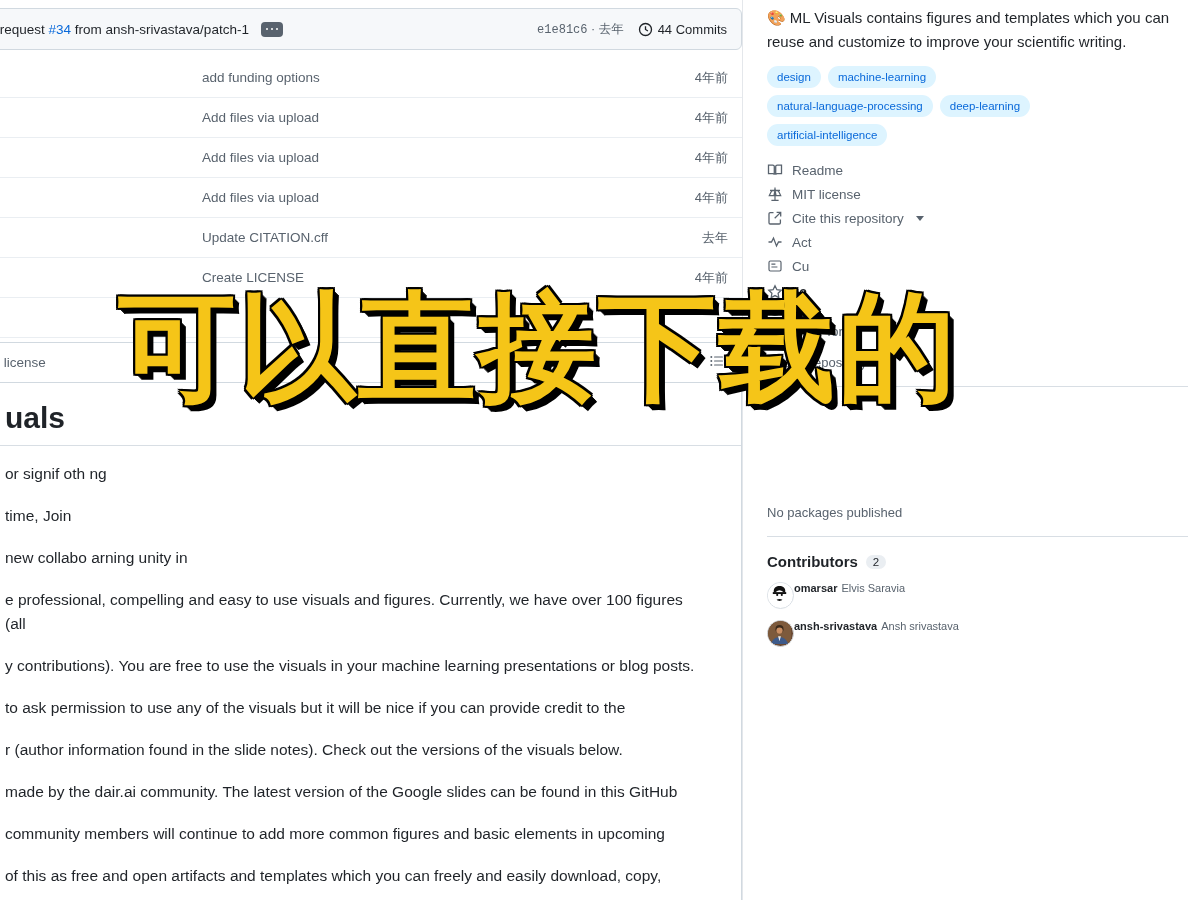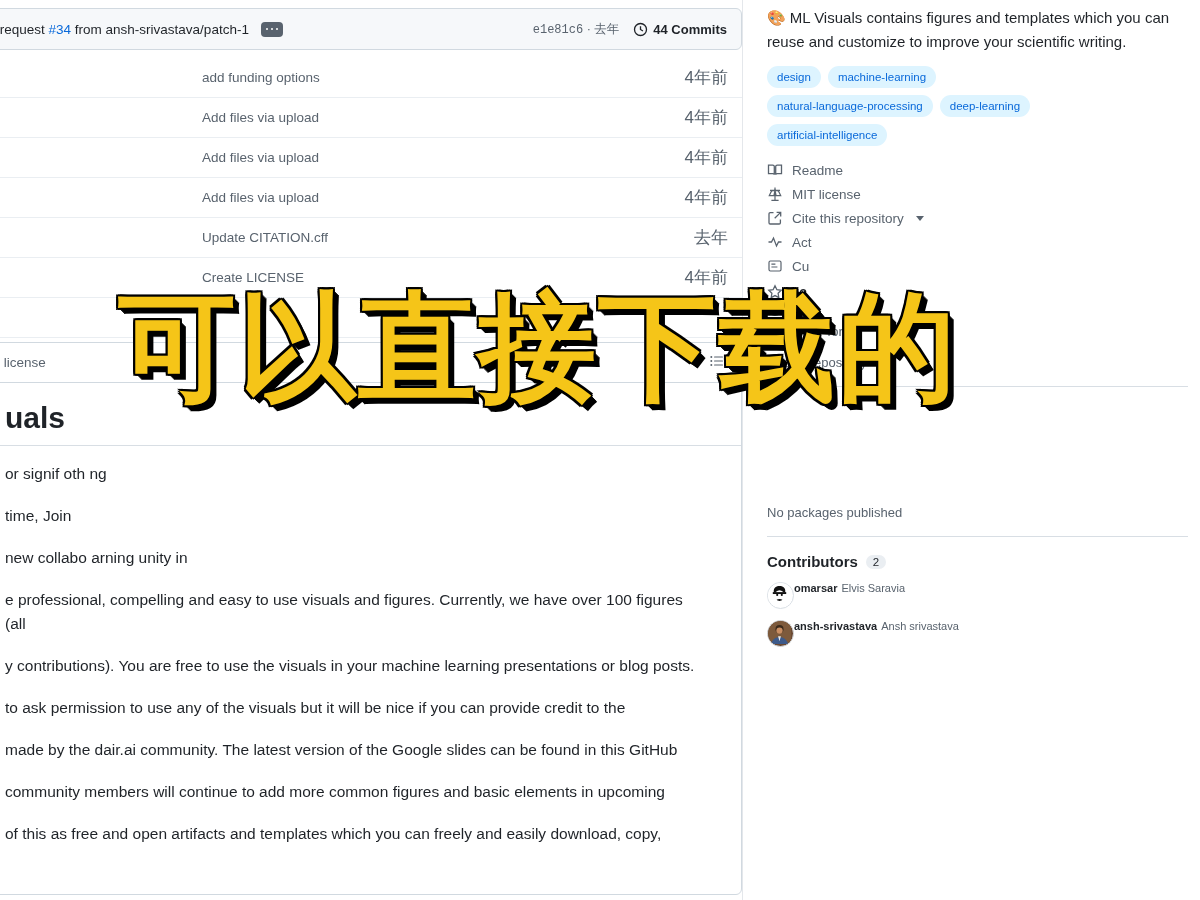--- a/index.html
+++ b/index.html
@@ -38,33 +38,33 @@
   .commit-msg .pr-num{color:#0969da;}
   .dots-btn{
     margin-left:12px;width:22px;height:15px;border-radius:4px;
     background:#59636e;display:inline-flex;align-items:center;
     justify-content:center;gap:2.5px;
   }
   .dots-btn i{width:2.6px;height:2.6px;border-radius:50%;background:#fff;display:block;}
   .commit-right{margin-left:auto;display:flex;align-items:center;gap:14px;}
   .sha-time{font-size:12.5px;color:#59636e;white-space:nowrap;}
   .sha-time .sha{color:#59636e;font-family:"Liberation Mono","DejaVu Sans Mono",monospace;font-size:12px;}
-  .commits-count{display:flex;align-items:center;gap:5px;font-size:13px;font-weight:700;color:#1f2328;}
+  .commits-count{display:flex;align-items:center;gap:5px;font-size:13px;font-weight:400;color:#1f2328;}
   .commits-count svg{display:block;}
 
   
   .file-list{position:absolute;left:-40px;top:58px;width:782px;}
   .file-row{
     height:40px;display:flex;align-items:center;
     border-bottom:1px solid #eaeef2;box-sizing:border-box;
     padding:0 14px;
   }
   .file-row .fname{width:228px;font-size:13.5px;color:#1f2328;overflow:hidden;white-space:nowrap;}
   .file-row .fmsg{flex:1;font-size:13.5px;color:#59636e;overflow:hidden;white-space:nowrap;}
-  .file-row .ftime{font-size:17px;color:#59636e;white-space:nowrap;text-align:right;margin-left:14px;}
+  .file-row .ftime{font-size:13px;color:#59636e;white-space:nowrap;text-align:right;margin-left:14px;}
 
   
   .readme-panel{
     position:absolute;left:-40px;top:342px;width:782px;
     border:1px solid #d1d9e0;border-radius:6px;background:#fff;
     box-sizing:border-box;
   }
   .readme-head{
     height:40px;display:flex;align-items:center;justify-content:space-between;
     padding:0 16px;border-bottom:1px solid #d1d9e0;box-sizing:border-box;
@@ -231,20 +231,21 @@
       <div class="readme-body">
         <h1 class="rm-h1">uals</h1>
         <div class="rm-rule"></div>
 
         <p class="rm-p">or signif                oth                  ng</p>
         <p class="rm-p"><span>time, Join</span></p>
         <p class="rm-p">new collabo                      arning  unity in</p>
         <p class="rm-p">e professional, compelling and easy to use visuals and figures. Currently, we have over 100 figures (all</p>
         <p class="rm-p">y contributions). You are free to use the visuals in your machine learning presentations or blog posts.</p>
         <p class="rm-p">to ask permission to use any of the visuals but it will be nice if you can provide credit to the</p>
+        <p class="rm-p">r (author information found in the slide notes). Check out the versions of the visuals below.</p>
         <p class="rm-p">made by the dair.ai community. The latest version of the Google slides can be found in this GitHub</p>
         <p class="rm-p">community members will continue to add more common figures and basic elements in upcoming</p>
         <p class="rm-p">of this as free and open artifacts and templates which you can freely and easily download, copy,</p>
 
       </div>
     </div>
   </div>
 
   <div class="divider-v"></div>
 

